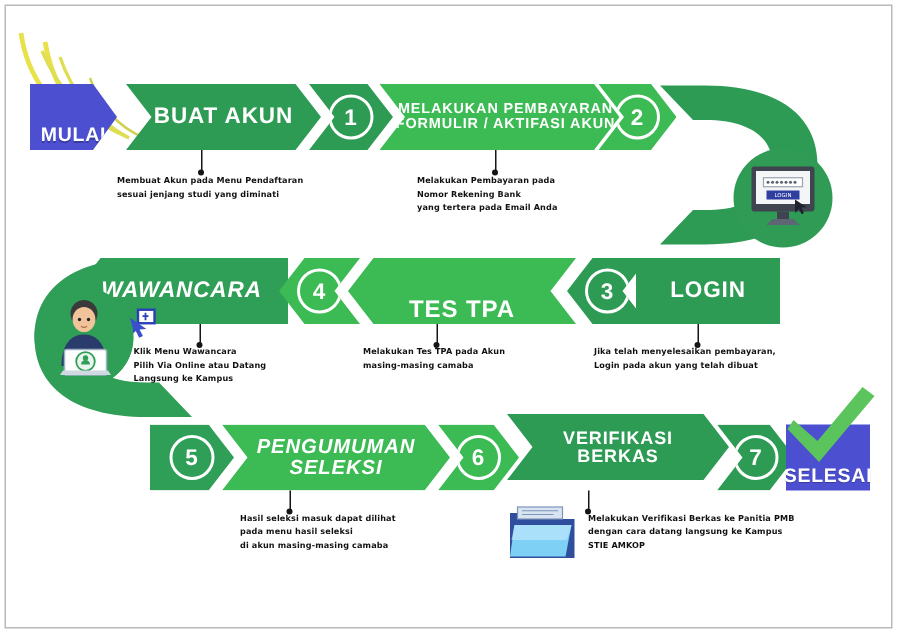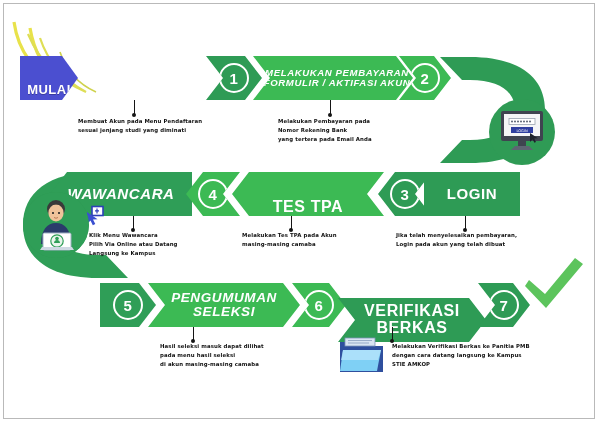--- a/index.html
+++ b/index.html
@@ -113,27 +113,30 @@
 
     <path d="M 14,22 C 18,50 34,74 62,86 C 46,72 34,52 30,28" fill="none" stroke="#e8e24a" stroke-width="3.2"></path>
     <path d="M 28,34 C 40,62 58,80 86,92 C 64,80 48,62 40,38" fill="none" stroke="#dede55" stroke-width="2.2"></path>
     <path d="M 60,52 C 66,70 78,84 96,92" fill="none" stroke="#cfd24e" stroke-width="1.6"></path>
   </svg>
 
   <div class="badge" style="left:20px;top:56px;width:58px;height:44px;clip-path:polygon(0 0,calc(100% - 16px) 0,100% 50%,calc(100% - 16px) 100%,0 100%);">
     <span class="btxt">MULAI</span>
   </div>
 
+  <div class="chev chev-r" style="left:84px;top:56px;width:130px;height:44px;background:#2e9b55;font-size:15px;">
+    <span>BUAT AKUN</span>
+  </div>
   <div class="chev chev-r" style="left:206px;top:56px;width:56px;height:44px;background:#2e9b55;">
     <div class="numcircle">
       <span>1</span>
     </div>
   </div>
 
-  <div class="chev chev-r" style="left:253px;top:56px;width:160px;height:44px;background:#3cba54;font-size:9.6px;white-space:pre-line;padding-left:8px;font-style:italic;">
+  <div class="chev chev-r" style="left:253px;top:56px;width:160px;height:44px;background:#3cba54;font-size:9.6px;white-space:pre-line;padding-left:8px;">
     <span>MELAKUKAN PEMBAYARAN
 FORMULIR / AKTIFASI AKUN</span>
   </div>
   <div class="chev chev-r" style="left:399px;top:56px;width:52px;height:44px;background:#3cba54;">
     <div class="numcircle">
       <span>2</span>
     </div>
   </div>
 
   <div class="stem" style="left:134px;top:100px;height:15px;"></div>
@@ -238,30 +241,33 @@
   <div class="chev chev-r" style="left:148px;top:283px;width:152px;height:44px;background:#3cba54;font-size:13.5px;white-space:pre-line;font-style:italic;">
     <span>PENGUMUMAN
 SELEKSI</span>
   </div>
   <div class="chev chev-r" style="left:292px;top:283px;width:54px;height:44px;background:#3cba54;">
     <div class="numcircle">
       <span>6</span>
     </div>
   </div>
 
-  <div class="chev chev-r" style="left:338px;top:298px;width:148px;height:44px;background:#2e9b55;font-size:16px;white-space:pre-line;">
+  <div class="chev chev-r" style="left:338px;top:276px;width:148px;height:44px;background:#2e9b55;font-size:12px;white-space:pre-line;">
     <span>VERIFIKASI
 BERKAS</span>
   </div>
   <div class="chev chev-r" style="left:478px;top:283px;width:52px;height:44px;background:#2e9b55;">
     <div class="numcircle">
       <span>7</span>
     </div>
   </div>
 
+  <div class="badge" style="left:524px;top:283px;width:56px;height:44px;">
+    <span class="btxt">SELESAI</span>
+  </div>
   <svg class="swoosh" style="left:519px;top:256px;" width="68" height="56" viewBox="0 0 68 56">
     <path d="M6 30 L10 24 L26 38 L56 2 L64 8 L27 52 Z" fill="#5cc45c"></path>
   </svg>
 
   <div class="stem" style="left:193px;top:327px;height:14px;"></div>
   <div class="dot" style="left:191px;top:339px;"></div>
   <div class="cap" style="left:160px;top:342px;width:190px;">Hasil seleksi masuk dapat dilihat
 pada menu hasil seleksi
 di akun masing-masing camaba</div>
 

